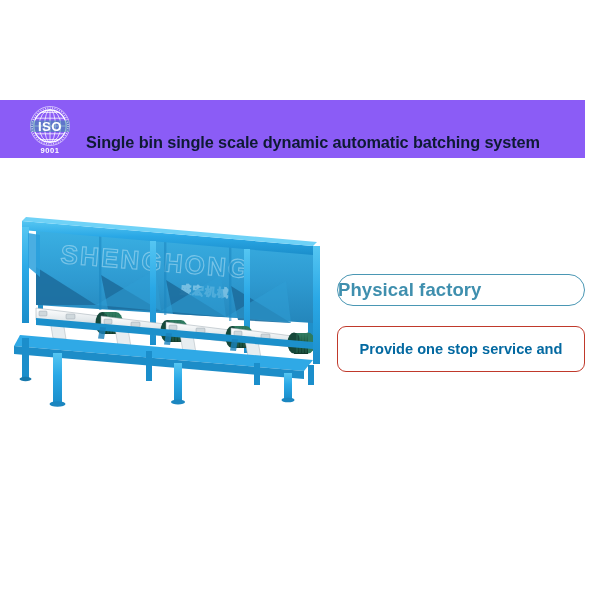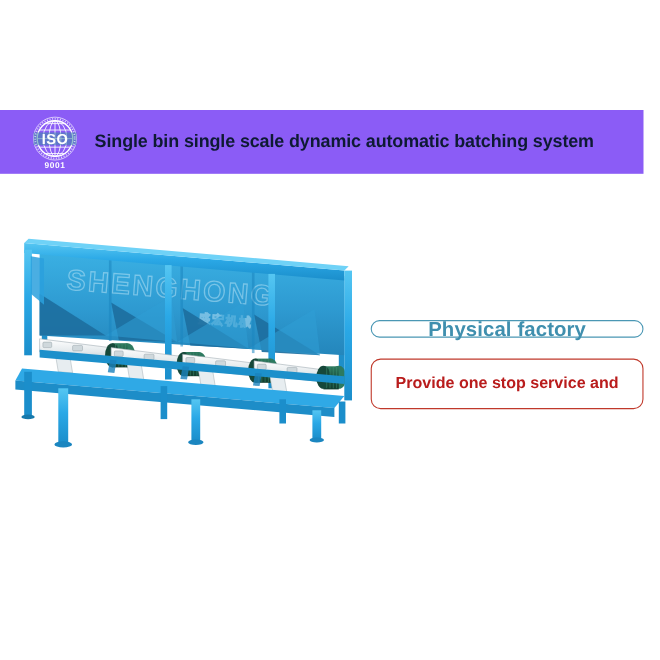--- a/index.html
+++ b/index.html
@@ -35,21 +35,21 @@
     top: 4px;
     width: 52px;
     height: 52px;
   }
   #iso-logo svg { display: block; }
 
   
   #banner-title {
     position: absolute;
     left: 86px;
-    top: 0;
+    top: 13px;
     height: 58px;
     line-height: 58px;
     font-size: 16.3px;
     font-weight: bold;
     color: #0e1a33;
     letter-spacing: -0.1px;
     white-space: nowrap;
     font-family: "Liberation Sans", sans-serif;
   }
 
@@ -62,29 +62,27 @@
     height: 215px;
   }
   #product-illustration svg { display: block; }
 
   
   #callout-physical-factory {
     position: absolute;
     left: 337px;
     top: 274px;
     width: 248px;
-    height: 16px;
+    height: 32px;
     box-sizing: border-box;
     border: 1.6px solid #4a97b4;
     border-radius: 17px;
     background: #ffffff;
     display: flex;
     align-items: center;
-    justify-content: center;
-    margin-top: 17px;
   }
   #callout-physical-factory .ctext {
     font-size: 18.5px;
     font-weight: bold;
     color: #3f8fae;
     letter-spacing: 0.1px;
     white-space: nowrap;
   }
 
   #callout-one-stop-service {
@@ -98,21 +96,21 @@
     border-radius: 9px;
     background: #ffffff;
     display: flex;
     align-items: center;
     justify-content: center;
     text-align: center;
   }
   #callout-one-stop-service .ctext {
     font-size: 14.6px;
     font-weight: bold;
-    color: #b91c1c;
+    color: #0369a1;
     line-height: 1.24;
     padding: 0 6px;
   }
 </style>
 </head>
 <body>
 
 <div id="header-banner">
 
   <div id="iso-logo">

